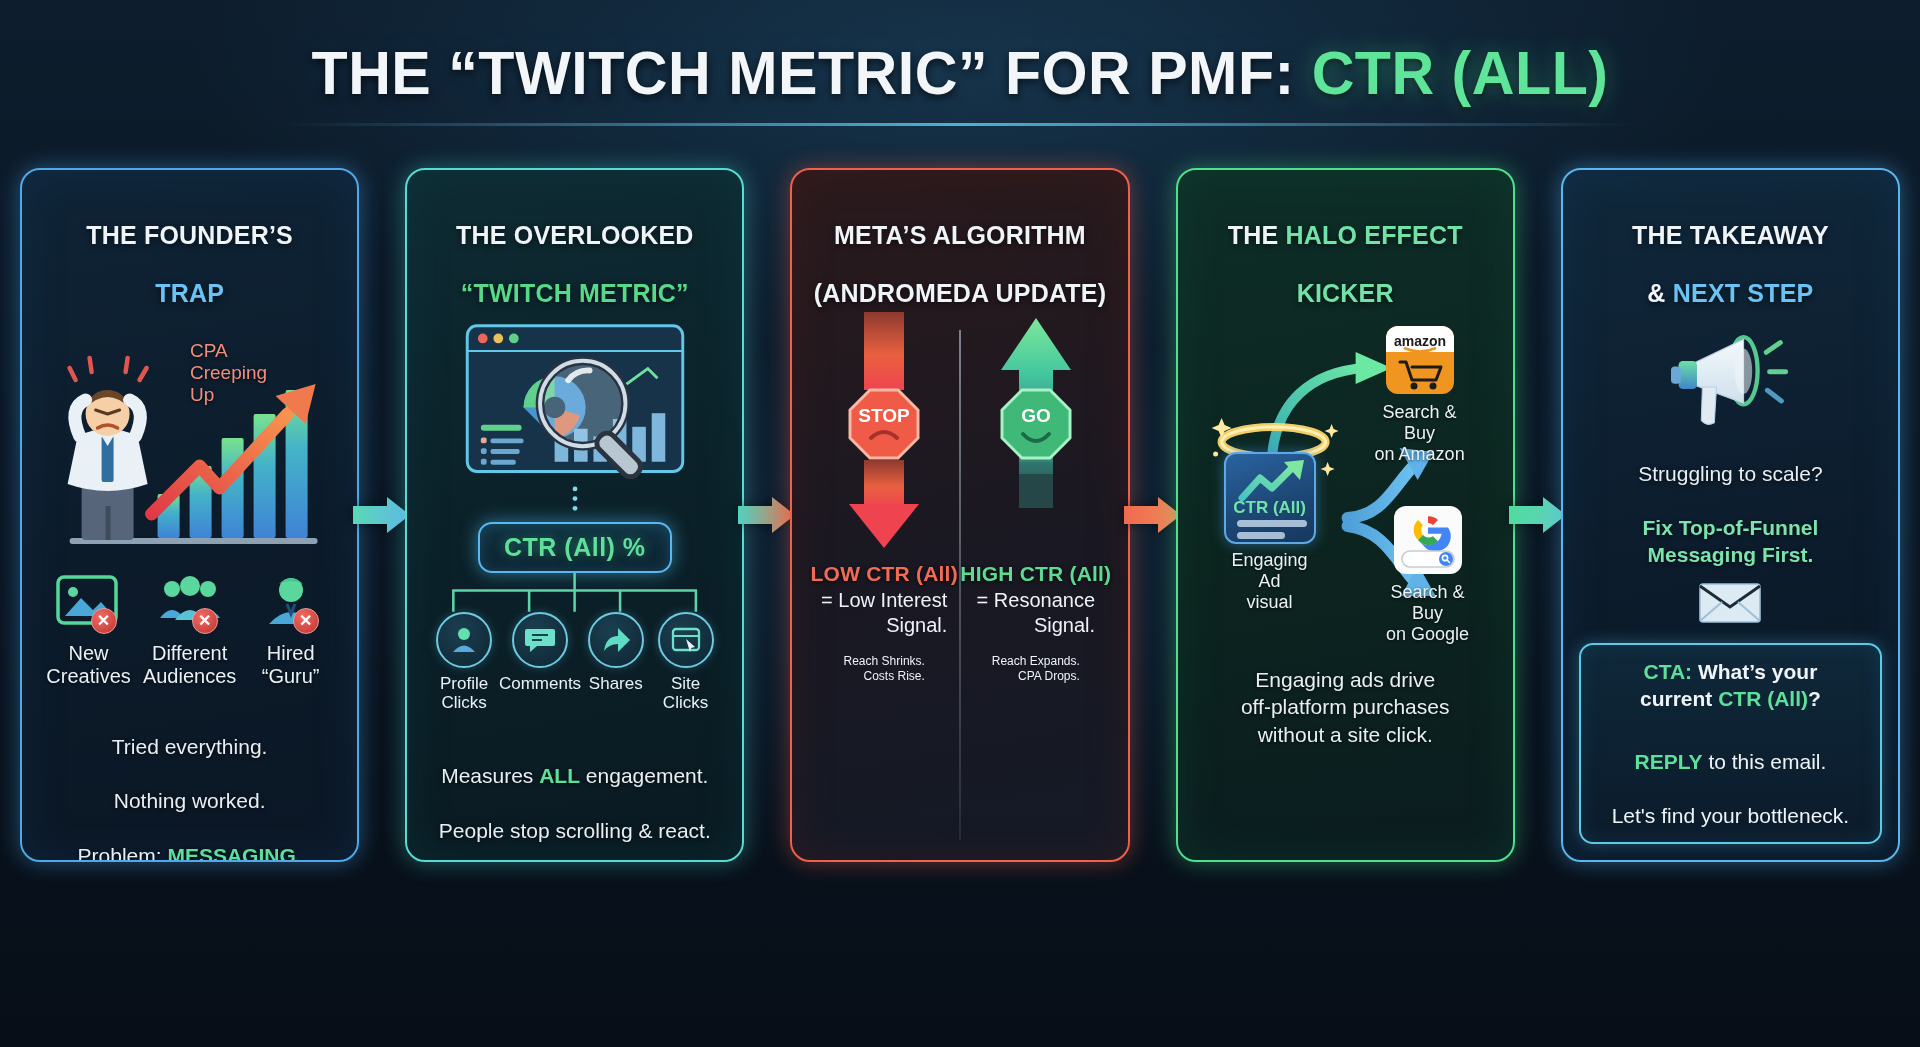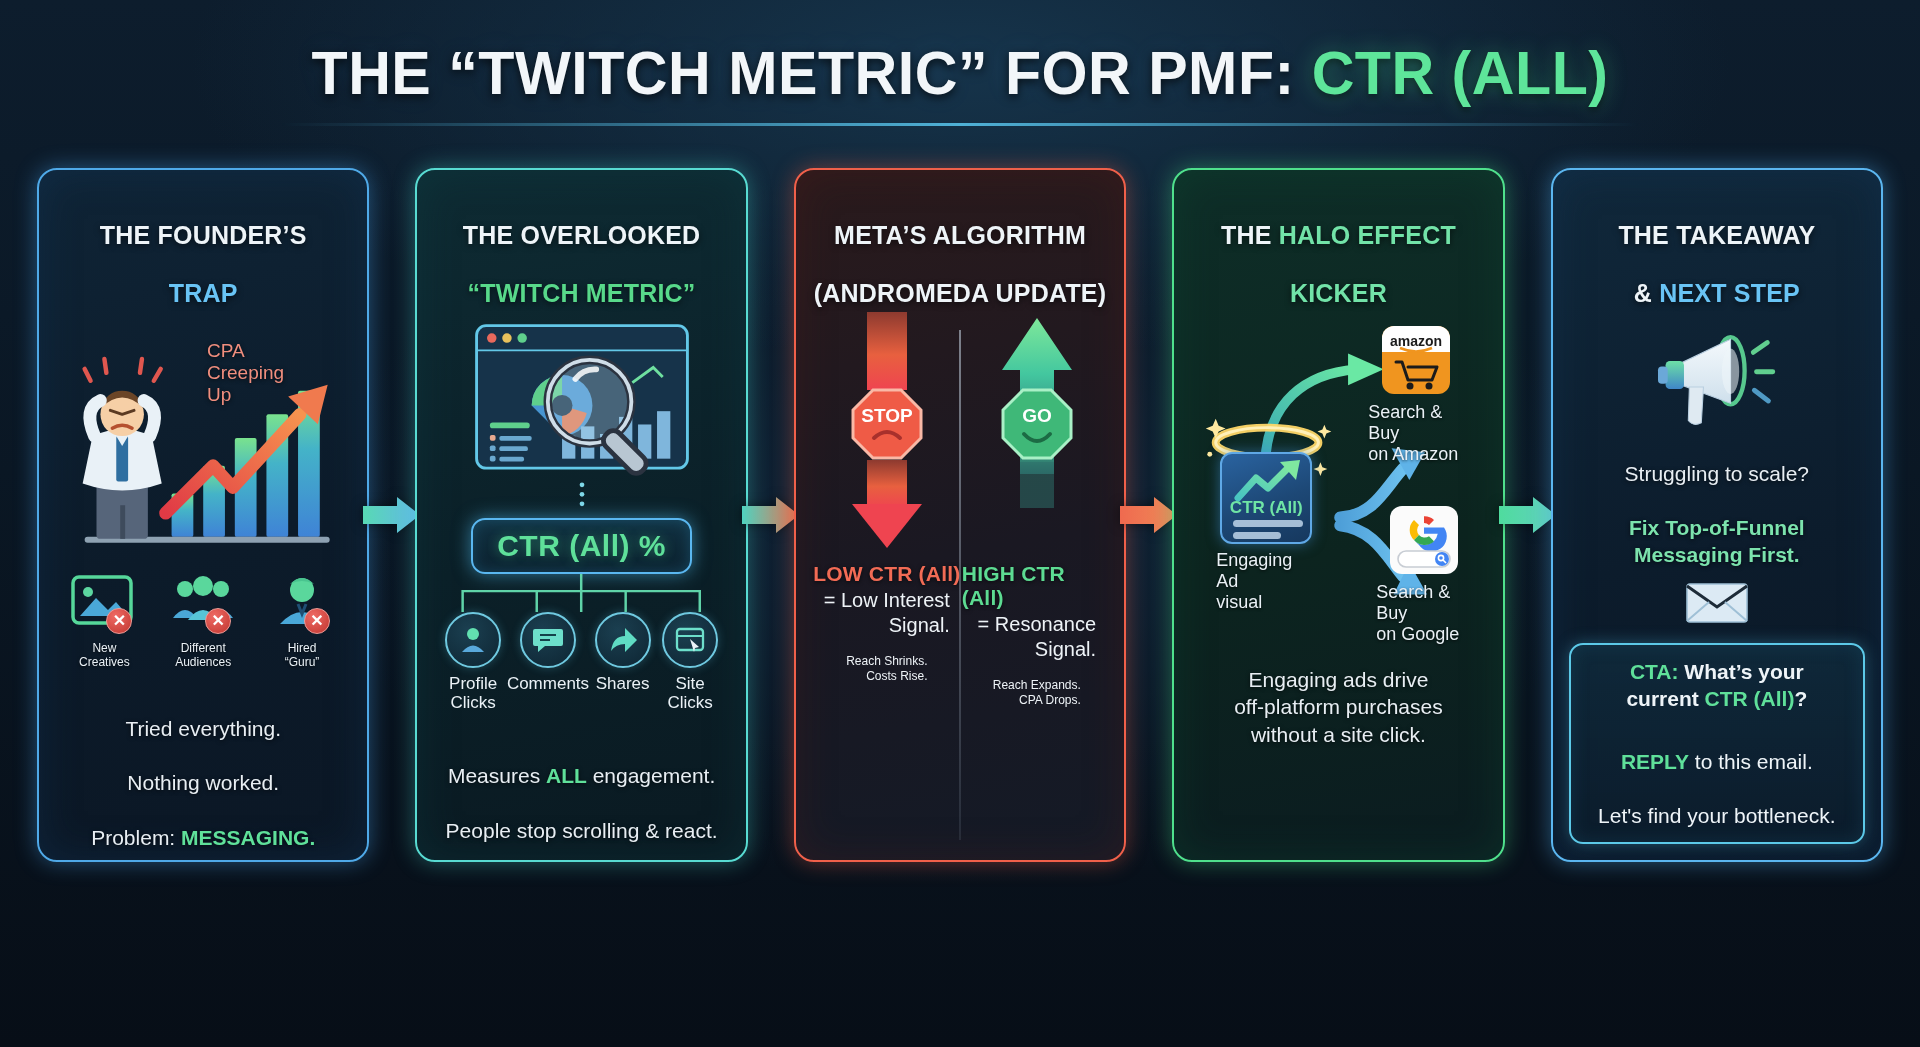--- a/index.html
+++ b/index.html
@@ -39,21 +39,21 @@
     width: 1360px; height: 3px;
     background: linear-gradient(90deg, rgba(60,150,200,0) 0%, rgba(90,200,240,0.85) 50%, rgba(60,150,200,0) 100%);
     filter: blur(0.4px);
   }
 
   
   .row {
     position: absolute; top: 168px; left: 0;
     width: 1920px; height: 694px;
     display: flex; align-items: stretch;
-    padding: 0 37px;
+    padding: 0 20px;
     gap: 0;
   }
   .panel {
     position: relative;
     flex: 1 1 0;
     border-radius: 20px;
     padding: 22px 16px 16px 16px;
     display: flex; flex-direction: column; align-items: center;
     overflow: hidden;
   }
@@ -120,42 +120,42 @@
   
   .p1-scene { position: relative; height: 250px; width: 100%; margin-top: 6px; }
   .cpa-label {
     position: absolute; left: 152px; top: 22px; width: 96px;
     text-align: left; color: #f08e7e; font-size: 19px; line-height: 1.15;
     text-shadow: 0 1px 4px rgba(0,0,0,0.7); white-space: pre-line;
   }
   .icon-row { display: flex; justify-content: space-around; width: 100%; margin-top: 6px; }
   .icon-cell { width: 104px; text-align: center; }
   .icon-cell .lbl {
-    margin-top: 6px; color: #eaf1f6; font-size: 12px; line-height: 1.14;
+    margin-top: 6px; color: #eaf1f6; font-size: 20px; line-height: 1.14;
     white-space: pre-line; text-shadow: 0 1px 3px rgba(0,0,0,0.7);
   }
   .badge-x {
     position: absolute; right: 8px; bottom: 2px;
     width: 26px; height: 26px; border-radius: 50%;
     background: radial-gradient(circle at 35% 30%, #ef6a64, #c0352f);
     border: 1.5px solid #f09a95;
     display: flex; align-items: center; justify-content: center;
     color: #fff; font-size: 16px; font-weight: 800; line-height: 1;
   }
   .ic-box { position: relative; width: 72px; height: 62px; margin: 0 auto; }
 
   
   .ctr-chip {
     margin: 10px auto 0 auto;
     padding: 9px 24px;
     border: 2.5px solid #5ab7f0;
     border-radius: 14px;
     background: linear-gradient(180deg, rgba(18,52,70,0.85), rgba(12,34,48,0.85));
     box-shadow: 0 0 18px rgba(80,190,240,0.55), inset 0 0 14px rgba(40,120,160,0.4);
-    color: #5fe09a; font-size: 30px; font-weight: 800; letter-spacing: 0.5px;
+    color: #5fe09a; font-size: 25px; font-weight: 800; letter-spacing: 0.5px;
     text-shadow: 0 0 12px rgba(70,220,140,0.45);
     white-space: nowrap;
   }
   .branch { position: relative; width: 100%; height: 40px; }
   .sub-row { display: flex; justify-content: flex-start; width: 100%; padding: 0 6px; }
   .sub-cell { width: 82px; text-align: center; }
   .circ {
     width: 56px; height: 56px; border-radius: 50%;
     border: 2px solid #6fc9e0; margin: 0 auto;
     background: radial-gradient(circle at 40% 32%, rgba(40,90,115,0.55), rgba(14,38,52,0.9));
@@ -174,21 +174,21 @@
   .half { flex: 1 1 0; display: flex; flex-direction: column; align-items: center; }
   .sig-head { font-size: 21px; font-weight: 800; letter-spacing: 0.2px; text-shadow: 0 1px 4px rgba(0,0,0,0.7); }
   .sig-red { color: #f26b55; }
   .sig-green { color: #5ddb92; }
   .sig-sub { color: #eef3f7; font-size: 20px; line-height: 1.25; text-align: right; white-space: pre-line; margin-top: 2px; }
   .sig-note { color: #eef3f7; font-size: 12px; line-height: 1.25; text-align: right; white-space: pre-line; margin-top: 16px; }
 
   
   .halo-scene { position: relative; width: 100%; height: 330px; margin-top: 2px; }
   .store-lbl {
-    color: #eaf1f6; font-size: 18px; line-height: 1.16; 
+    color: #eaf1f6; font-size: 18px; line-height: 1.16; text-align: center;
     white-space: pre-line; text-shadow: 0 1px 3px rgba(0,0,0,0.7);
   }
   .ad-card {
     width: 92px; height: 92px; border-radius: 12px;
     border: 2px solid #5fa8e6;
     background: linear-gradient(160deg, #2a63a0 0%, #1d4876 55%, #16385e 100%);
     box-shadow: 0 0 14px rgba(70,150,225,0.5);
     position: relative; overflow: hidden;
   }
   .ad-card .ad-ctr {

